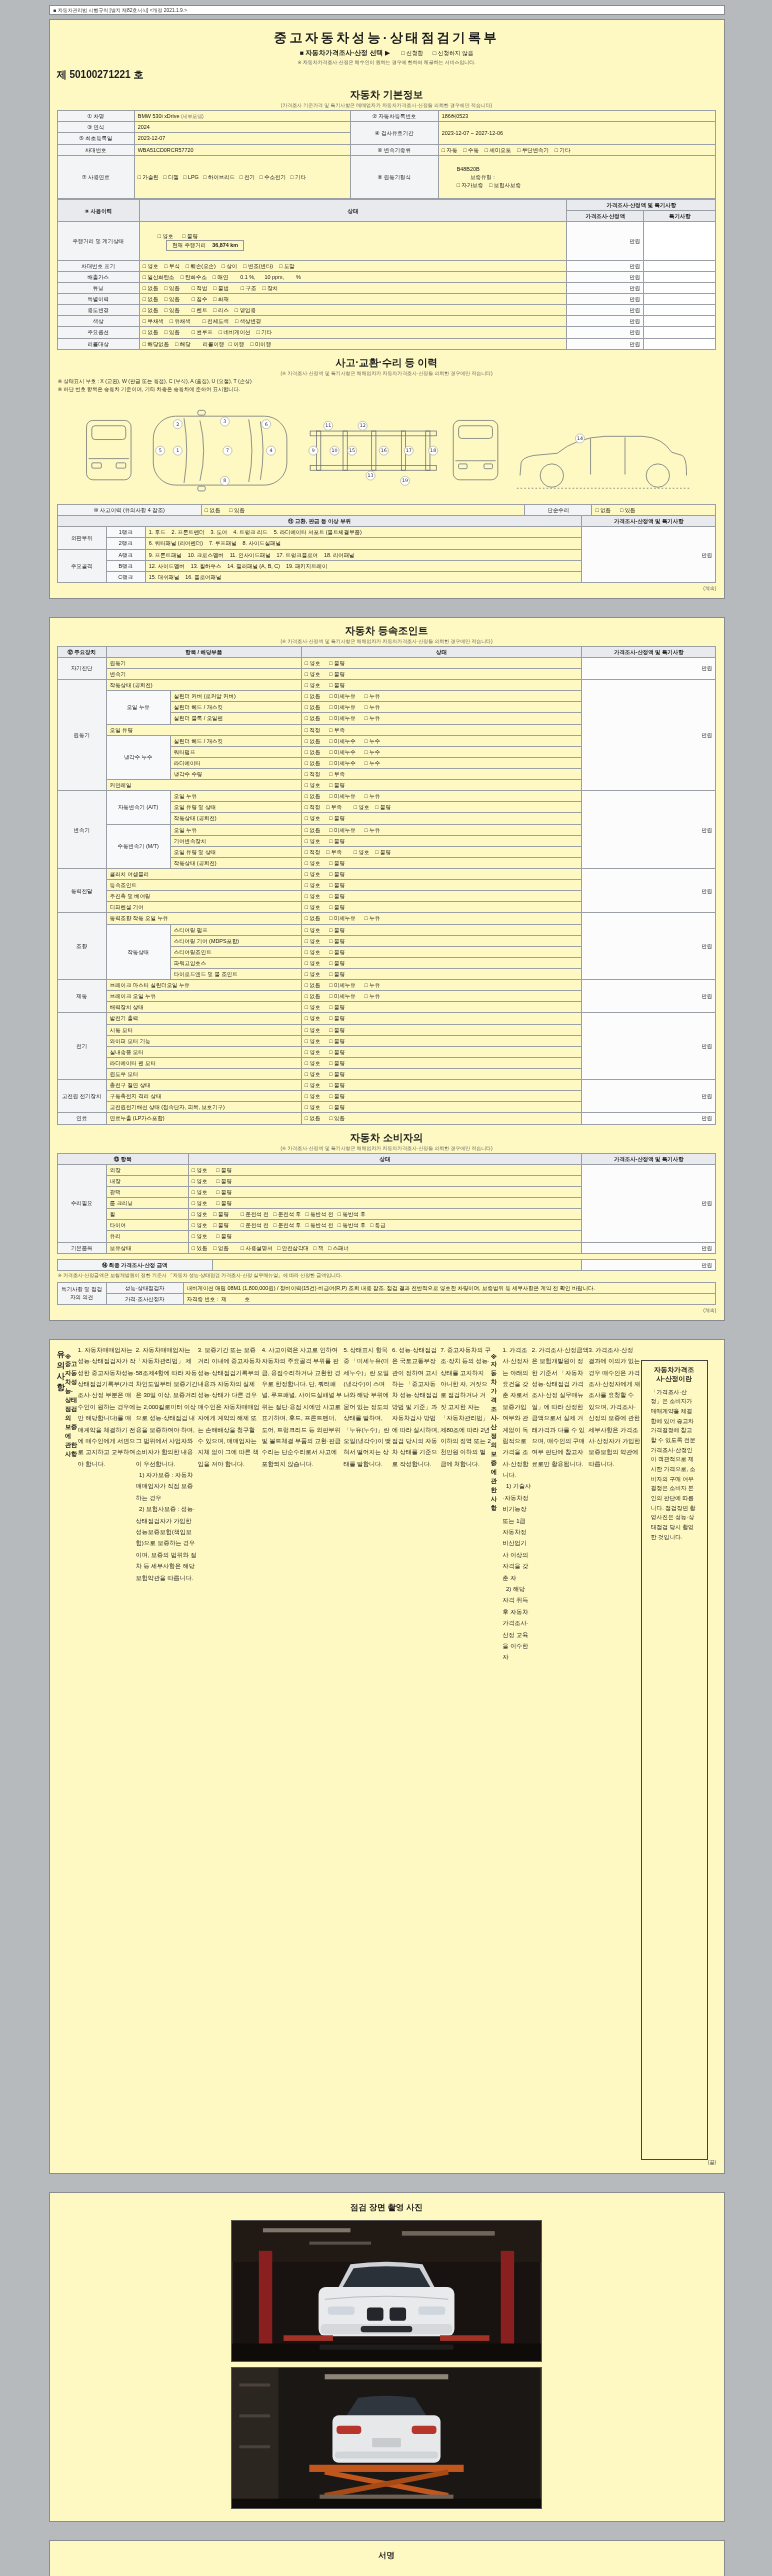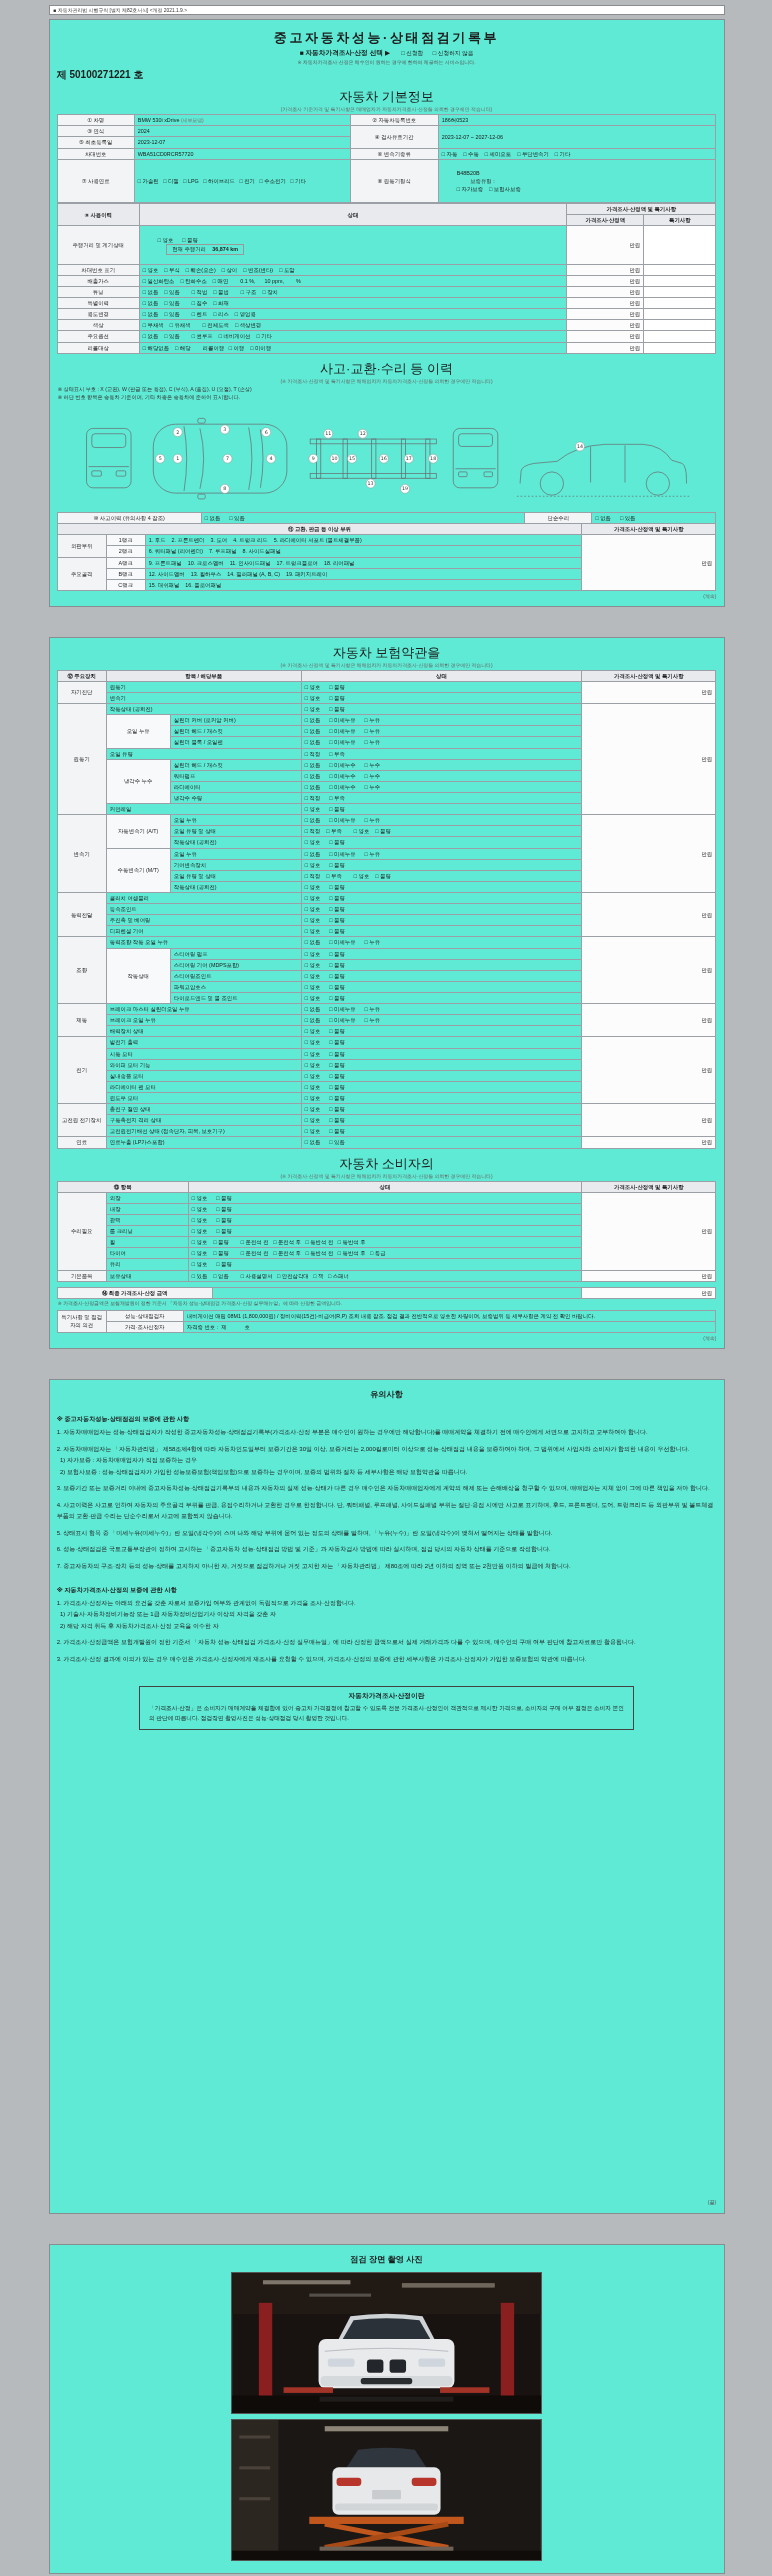--- a/index.html
+++ b/index.html
@@ -1,29 +1,29 @@
 <!DOCTYPE html>
 <html style="font-size:8.2px"><head>
 <meta charset="utf-8">
 <style>
   html,body{margin:0;padding:0;background:#b7babd;}
   .page{width:773px;min-height:2576px;background:#b7babd;padding:5.2px 0 20.6px;box-sizing:border-box;
         font-family:"Liberation Sans","DejaVu Sans",sans-serif;color:#1c1c1c;}
   .strip{width:676px;margin:0 auto 4.1px;background:#fff;border:0.5px solid #8a8d90;font-size:4.9px;color:#333;
          padding:1px 4.1px;box-sizing:border-box;}
-  .sheet{width:676px;margin:0 auto 30px;background:#5eead4;border:0.5px solid #8a8d90;padding:5.2px 7.2px 6.2px;
+  .sheet{width:676px;margin:0 auto 18px;background:#fef9c3;border:0.5px solid #8a8d90;padding:5.2px 7.2px 6.2px;
          box-sizing:border-box;}
   .doc-title{text-align:center;font-size:13px;font-weight:bold;letter-spacing:2.6px;margin:3.1px 0 2.1px;}
   .doc-sub{text-align:center;font-size:6.7px;margin-bottom:1px;}
   .doc-sub .b{font-weight:bold;}
   .opts{margin-left:9.3px;font-size:5.7px;}
   .doc-note{text-align:center;font-size:4.9px;color:#555;margin-bottom:3.1px;}
   .doc-no{font-size:10px;font-weight:bold;margin:1px 0 3.1px;}
   .sec{margin-top:6.2px;text-align:center;}
-  .sec .t{font-weight:normal;font-size:13px;}
+  .sec .t{font-weight:bold;font-size:10px;}
   .sec .n{font-size:4.9px;color:#666;margin:0.5px 0 1.5px;}
   table.frm{width:100%;border-collapse:collapse;table-layout:fixed;}
   .frm td,.frm th{border:0.5px solid #9aa0a5;font-size:5.4px;padding:1px 3.1px;vertical-align:middle;line-height:1.5;}
   .hd{background:#e8eaee;font-weight:bold;text-align:center;font-size:5.4px;padding:1.5px;}
   .lab,.dev{background:#f3f4f6;text-align:center;}
   .sub{background:#f8f9fb;text-align:center;}
   .st{white-space:pre-wrap;}
   .item{padding-left:4.1px;white-space:pre-wrap;overflow:hidden;}
   .val{white-space:pre-wrap;}
   .pr{text-align:right;background:#fcfcfd;color:#222;}
@@ -35,21 +35,21 @@
   .legend{font-size:5.2px;color:#333;margin:1.5px 1px;}
   .diagram{display:block;margin:2.1px auto;}
   .cont{text-align:right;font-size:4.9px;color:#666;margin-top:2.6px;}
   .note-line{font-size:4.9px;color:#555;margin:1.5px 1px;}
   .center-title{text-align:center;font-weight:bold;font-size:8.2px;margin:4.1px 0 7.2px;}
   .nh{font-weight:bold;font-size:6.2px;margin:8.2px 0 3.1px;}
   .np{font-size:6px;line-height:1.9;margin:0 0 5.2px;white-space:pre-wrap;color:#222;}
   .nbox{border:0.8px solid #444;margin:15.5px auto 6.2px;width:72%;padding:5.2px 9.3px;}
   .nbox .bt{font-weight:bold;font-size:6.7px;margin-bottom:3.1px;text-align:center;}
   .nbox .bx{font-size:5.7px;line-height:1.7;white-space:pre-wrap;}
-  .notices{min-height:835px;display:flex;flex-direction:column;}
+  .notices{min-height:835px;display:flex;}
   .notices .endmark{margin-top:auto;text-align:right;font-size:5.2px;color:#555;}
   .photo{width:309px;height:140px;margin:5.2px auto;border:0.5px solid #555;display:block;}
   .sign{min-height:201px;display:flex;flex-direction:column;}
   .w75{width:39px}.w95{width:49px}.w125{width:64px}.w130{width:67px}.w140{width:72px}.w150{width:77px}
   .w160{width:82px}.w170{width:88px}.w240{width:124px}.w255{width:131px}.w260{width:134px}.w280{width:144px}
   .w300{width:155px}.w420{width:216px}
   svg text{font-family:"DejaVu Sans",sans-serif;}
 </style>
 </head>
 <body>
@@ -372,21 +372,21 @@
             <td class="sub">C랭크</td>
             <td class="st">15. 대쉬패널    16. 플로어패널</td>
           </tr>
     </tbody>
       </table>
     <div class="cont">(계속)</div>
   </div>
 
   <div class="sheet">
     <div class="sec" style="margin-top:1px">
-      <span class="t">자동차 보험약관을</span>
+      <span class="t">자동차 등속조인트</span>
       <div class="n">(※ 가격조사·산정액 및 특기사항은 매매업자가 자동차가격조사·산정을 의뢰한 경우에만 적습니다)</div>
     </div>
     <table class="frm">
       <colgroup>
           <col class="w95">
           <col class="w125">
           <col class="w255">
           <col>
           <col class="w260">
         </colgroup>

